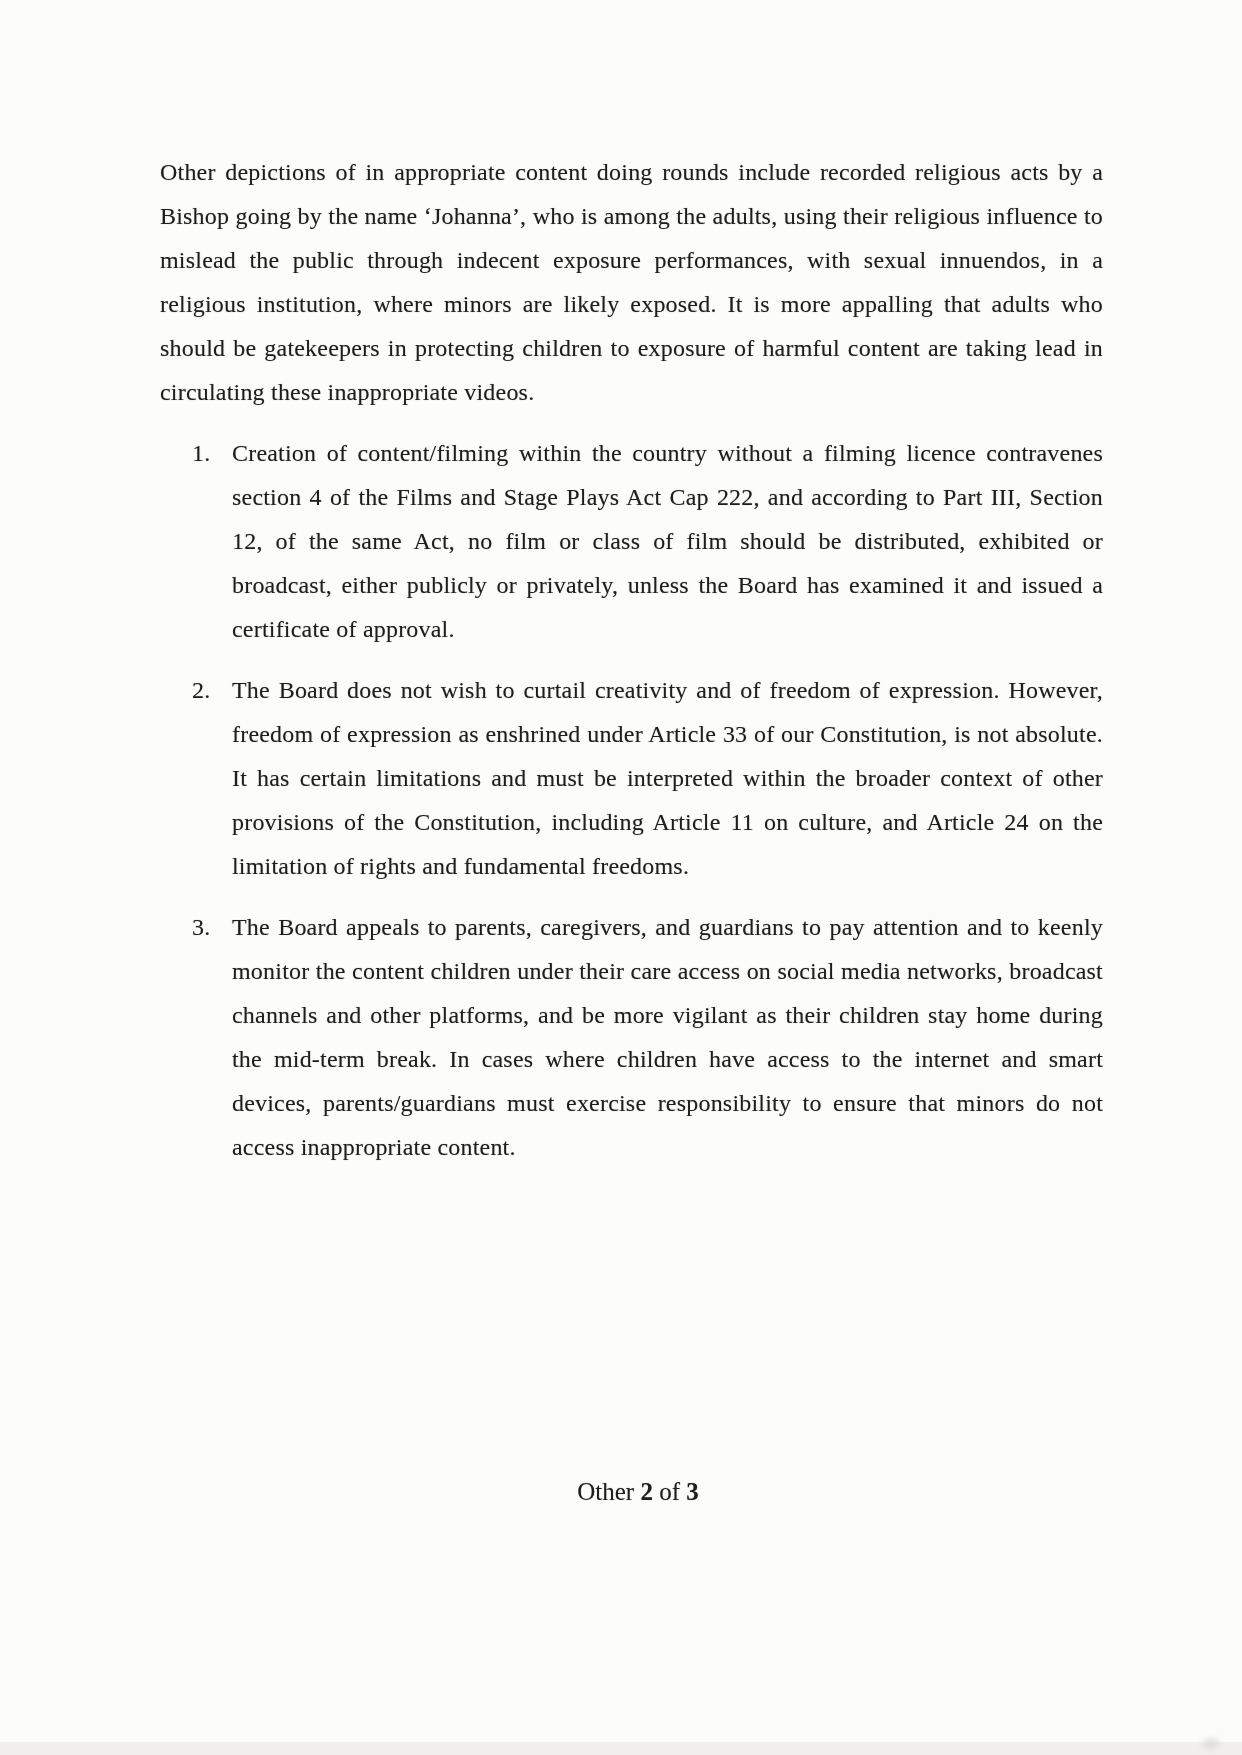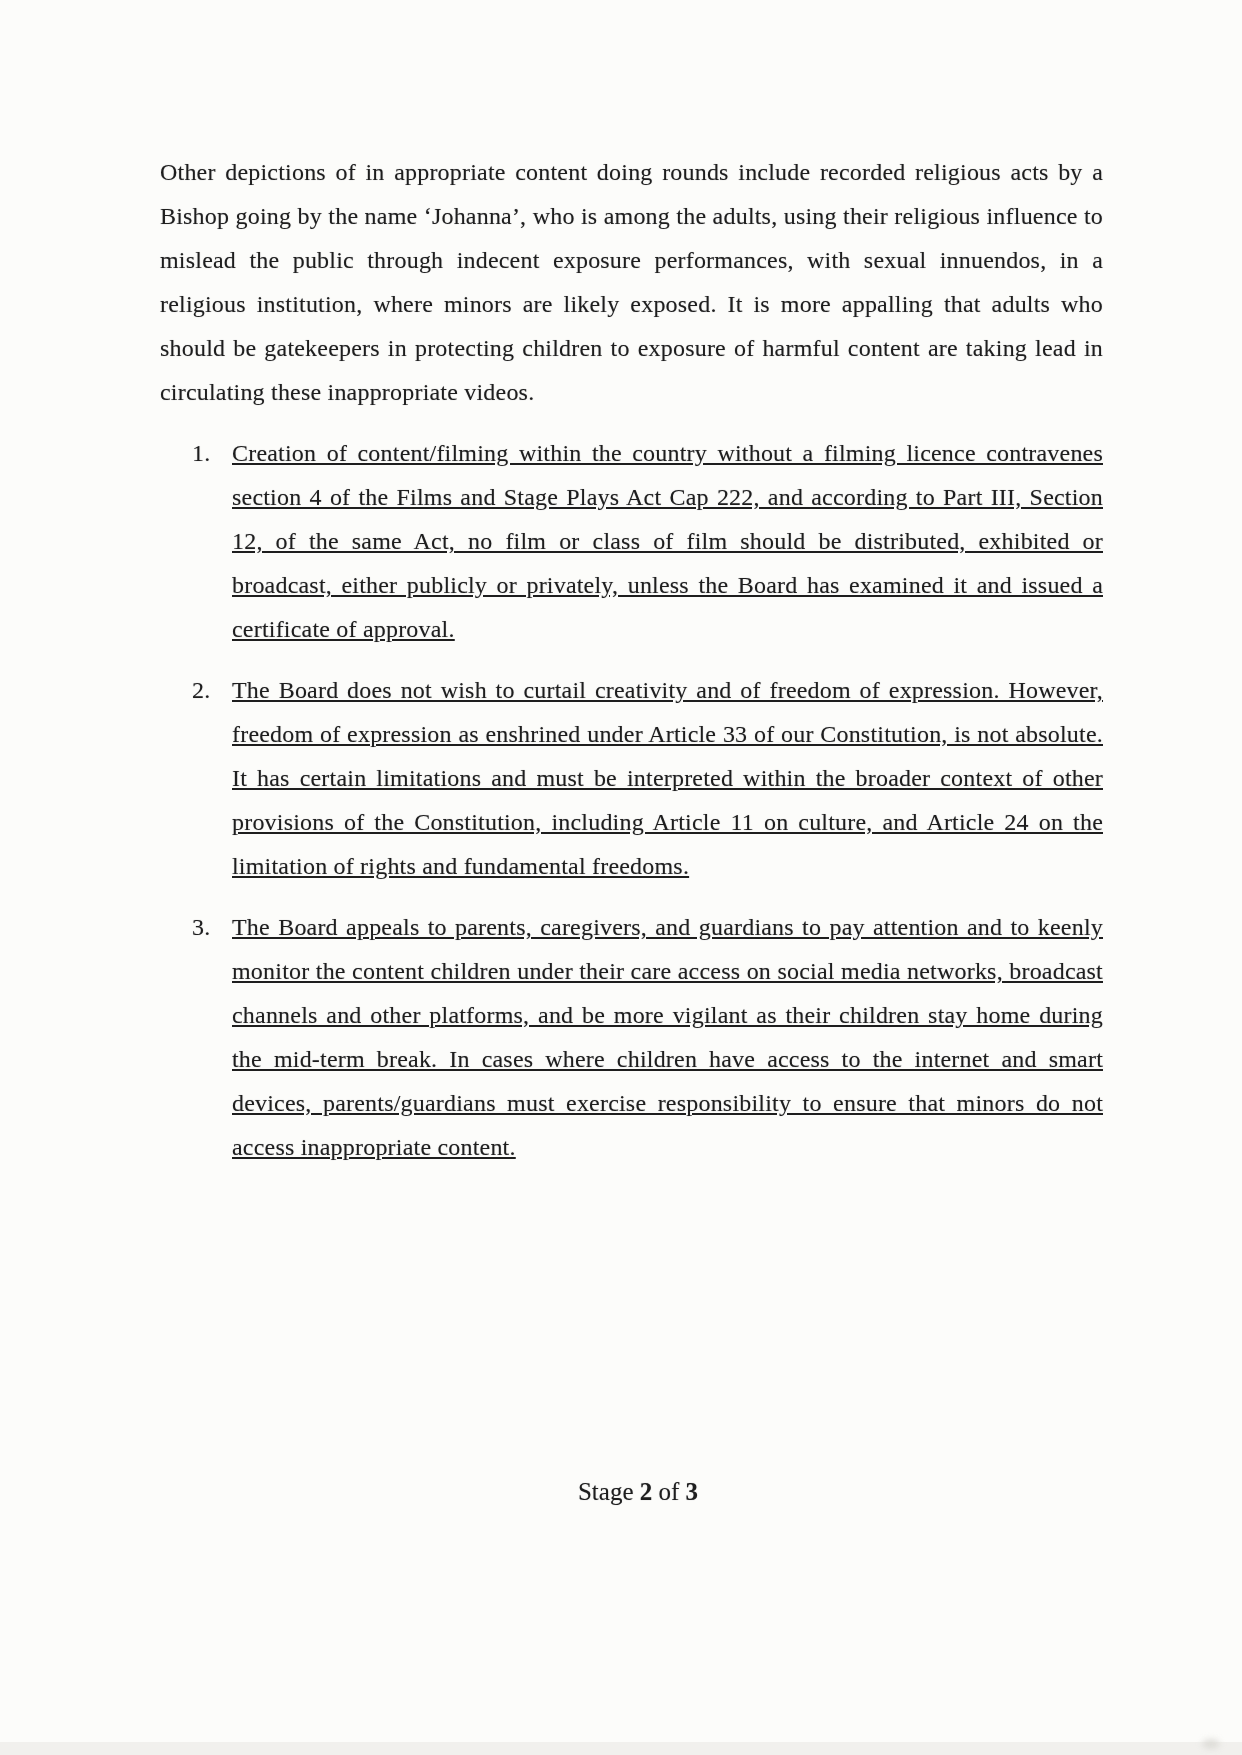--- a/index.html
+++ b/index.html
@@ -37,21 +37,20 @@
     display: flex;
     margin: 0 0 17px 0;
   }
   .list-num {
     flex: 0 0 40px;
     margin-left: 32px;
   }
   .list-text {
     flex: 1;
     text-align: justify;
-    text-decoration: underline;
   }
   .footer {
     position: absolute;
     top: 1476px;
     left: 0;
     width: 100%;
     padding-left: 34px;
     box-sizing: border-box;
     text-align: center;
     font-size: 25px;
@@ -102,21 +101,21 @@
     </div>
 
     <div class="list-item">
       <span class="list-num">3.</span>
       <span class="list-text">The Board appeals to parents, caregivers, and guardians to pay attention and to keenly monitor the content children under their care access on social media networks, broadcast channels and other platforms, and be more vigilant as their children stay home during the mid-term break.  In cases where children have access to the internet and smart devices, parents/guardians must exercise responsibility to ensure that minors do not access inappropriate content.</span>
     </div>
 
   </div>
 
   <div class="footer">
-    <span>Stage</span>
+    <span>Other</span>
     <span class="bold">2</span>
     <span>of</span>
     <span class="bold">3</span>
   </div>
 
   <div class="scan-bottom-strip"></div>
   <div class="scan-smudge"></div>
 
 </div>
 

